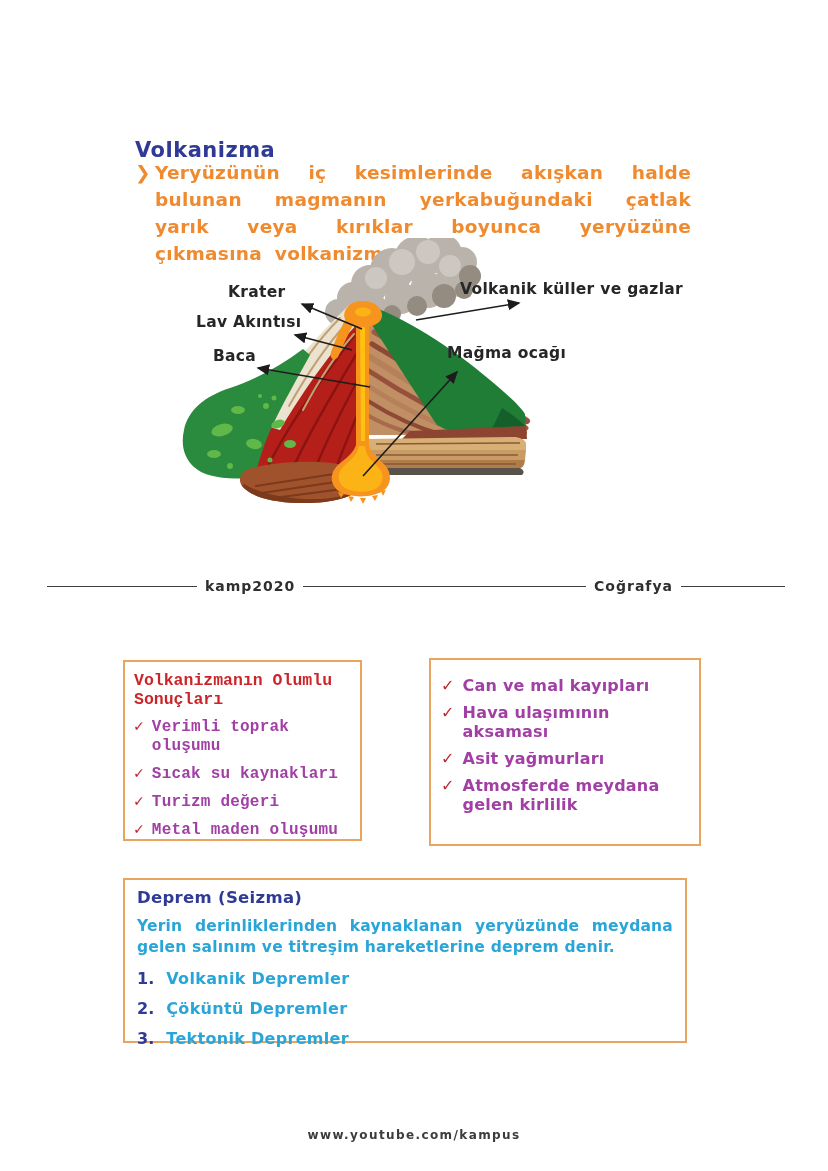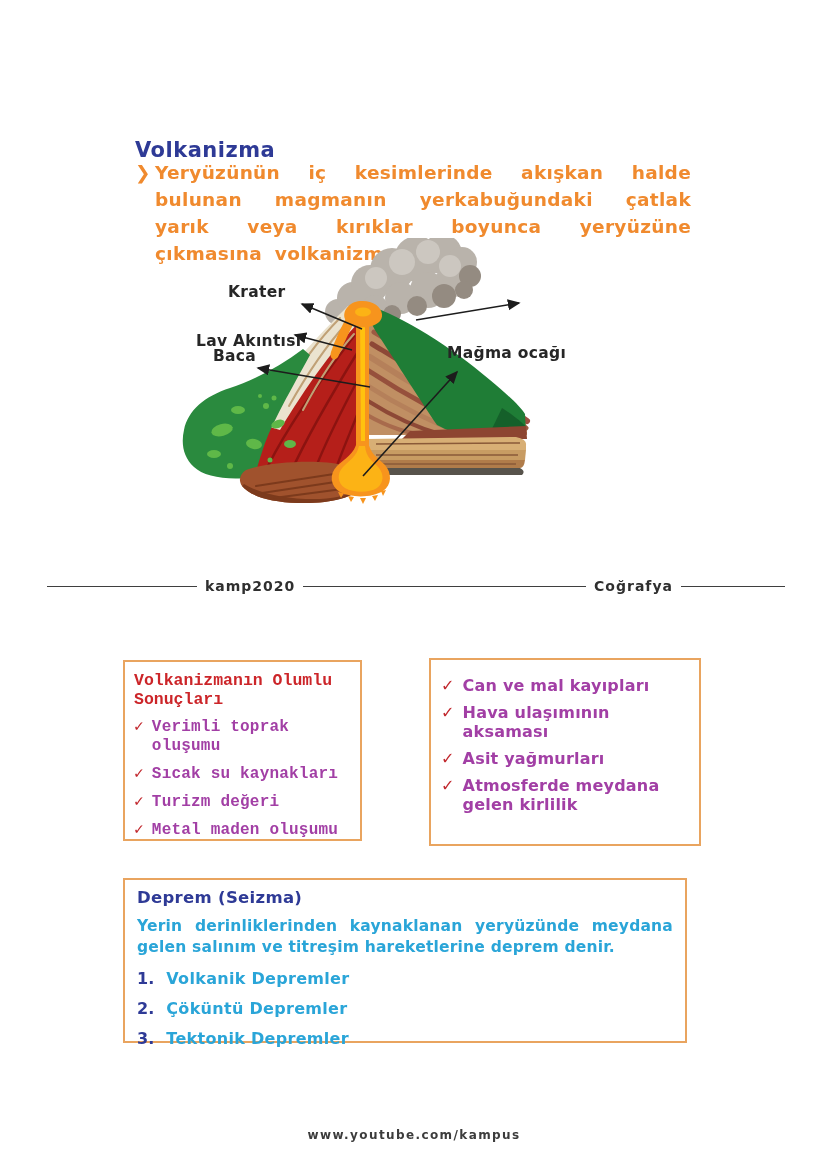--- a/index.html
+++ b/index.html
@@ -11,21 +11,21 @@
   
   .page-title{left:135px;top:124px;font-size:21px;font-weight:bold;color:#2e3a96;letter-spacing:.5px;}
   .intro{left:135px;top:159px;width:556px;font-size:18.5px;line-height:27px;font-weight:600;
          color:#f08a2e;text-align:justify;letter-spacing:.3px;word-spacing:6px;padding-left:20px;box-sizing:border-box;}
   .intro .bullet{position:absolute;left:0;top:0;font-weight:bold;word-spacing:0;}
   
   .diagram{left:170px;top:238px;width:530px;height:292px;}
   .diagram svg{position:absolute;left:0;top:0;}
   .dlabel{position:absolute;font-size:15.5px;font-weight:600;color:#262626;letter-spacing:.3px;white-space:nowrap;}
   .lbl-krater{left:58px;top:45px;}
-  .lbl-lav{left:26px;top:94px;}
+  .lbl-lav{left:26px;top:75px;}
   .lbl-baca{left:43px;top:109px;}
   .lbl-kuller{left:290px;top:42px;}
   .lbl-magma{left:277px;top:106px;}
   
   .divider{left:47px;top:577px;width:738px;height:18px;display:flex;align-items:center;gap:8px;}
   .divider .line{border-top:1.5px solid #3f3f3f;height:0;}
   .divider .seg1{width:150px;}
   .divider .seg2{flex:1;}
   .divider .seg3{width:104px;}
   .divider .dlabel-text{font-size:14px;font-weight:600;color:#2f2f2f;letter-spacing:1px;white-space:nowrap;}
@@ -200,20 +200,21 @@
       <path d="M192,91 L132,66" marker-end="url(#ah)"></path>
       <path d="M182,112 L125,97" marker-end="url(#ah)"></path>
       <path d="M200,149 L88,130" marker-end="url(#ah)"></path>
       <path d="M246,82 L349,65" marker-end="url(#ah)"></path>
       <path d="M193,238 L287,134" marker-end="url(#ah)"></path>
     </g>
   </svg>
   <span class="dlabel lbl-krater">Krater</span>
   <span class="dlabel lbl-lav">Lav Akıntısı</span>
   <span class="dlabel lbl-baca">Baca</span>
+  <span class="dlabel lbl-kuller">Volkanik küller ve gazlar</span>
   <span class="dlabel lbl-magma">Mağma ocağı</span>
 </div>
 
 <div class="abs divider">
   <div class="line seg1"></div>
   <span class="dlabel-text">kamp2020</span>
   <div class="line seg2"></div>
   <span class="dlabel-text">Coğrafya</span>
   <div class="line seg3"></div>
 </div>

